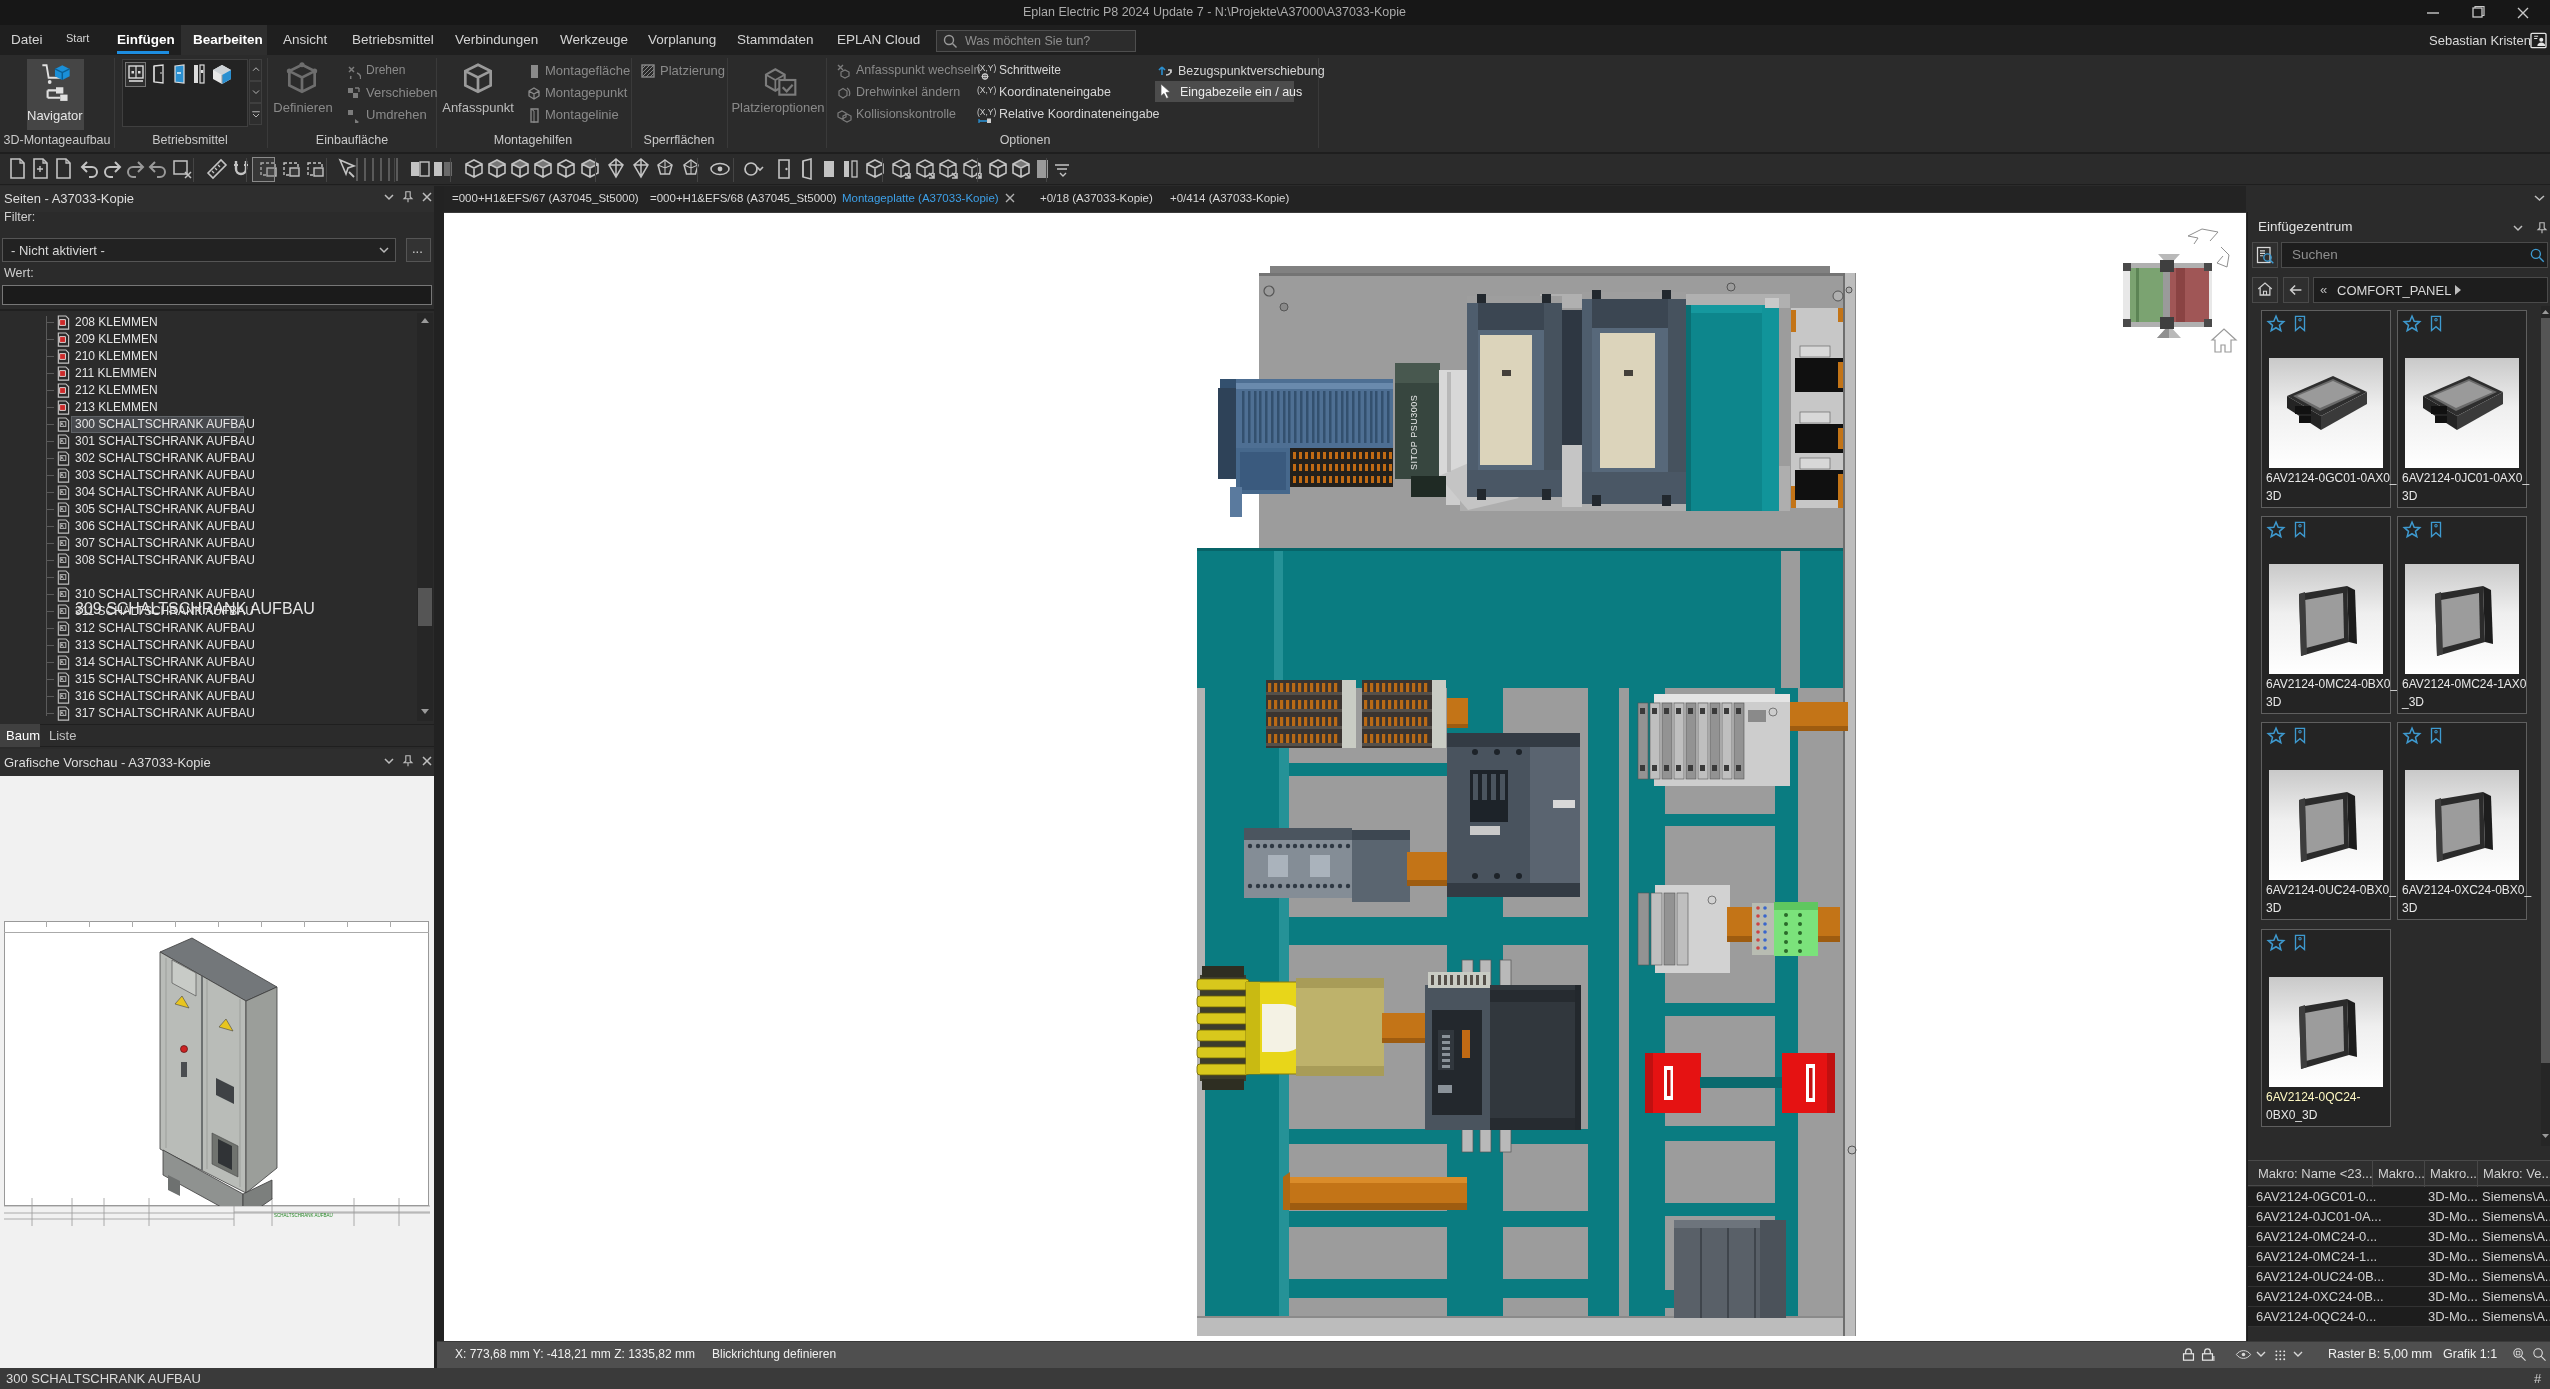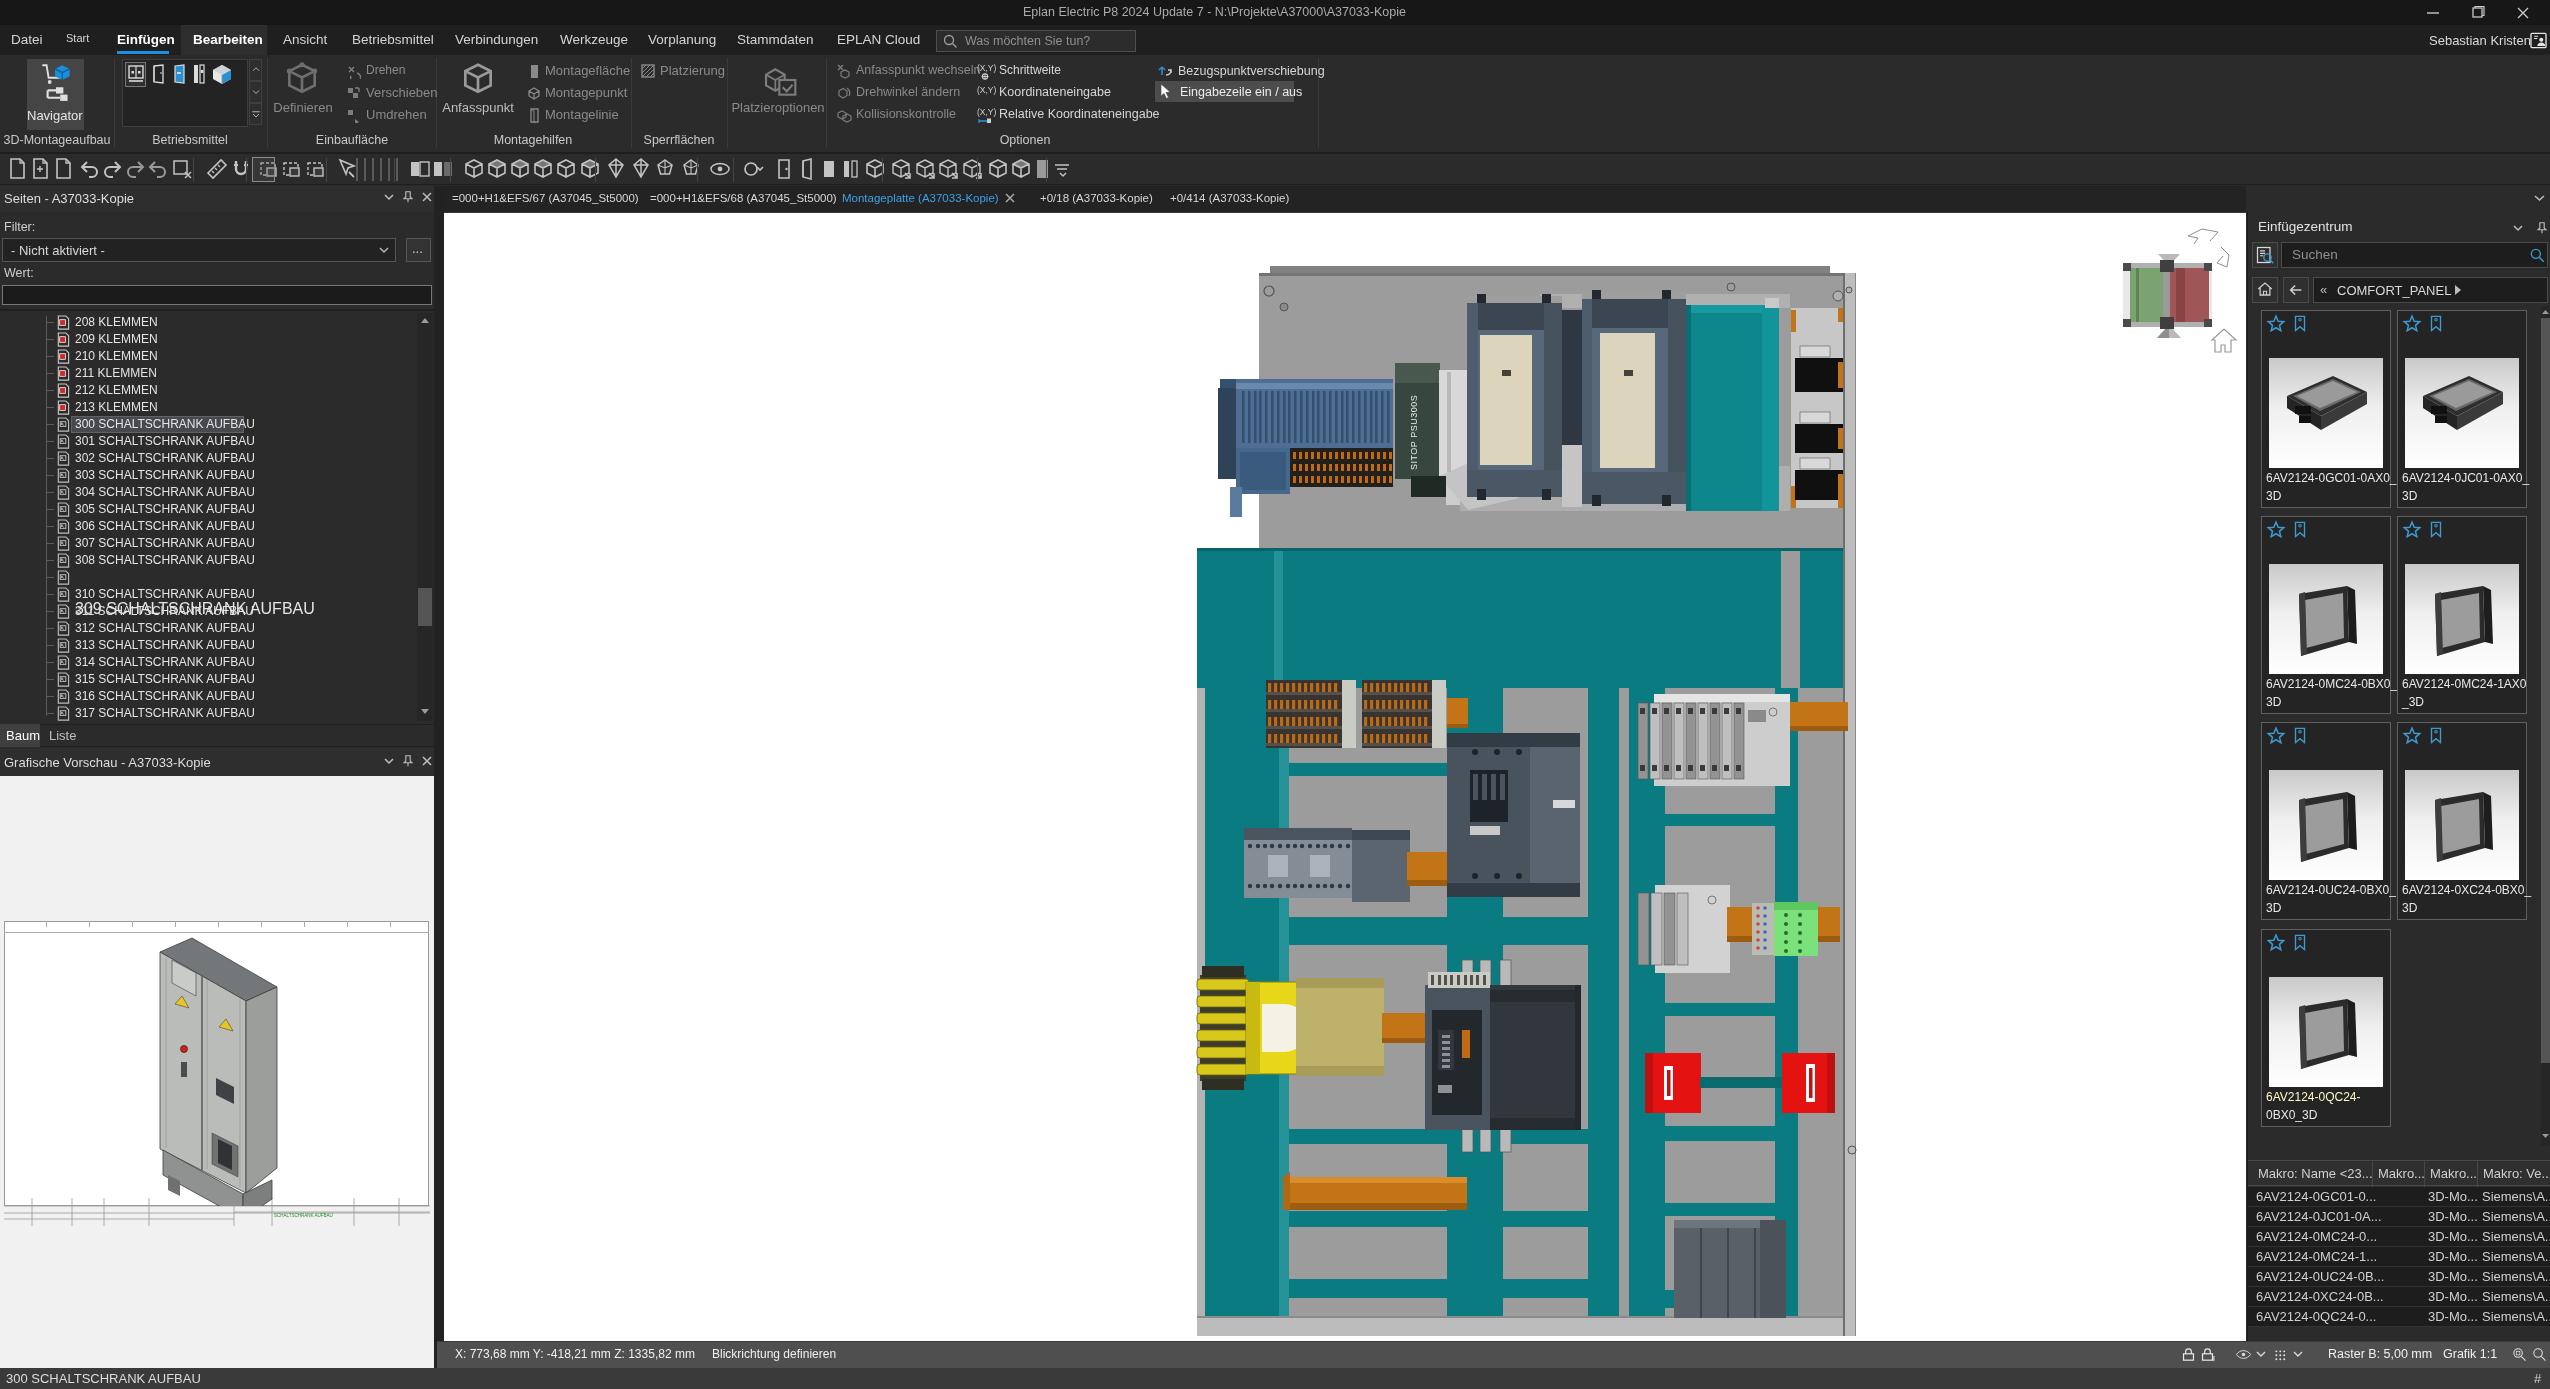--- a/index.html
+++ b/index.html
@@ -402,21 +402,21 @@
 <div class="txt" style="left:1170px;top:192px;font-size:11.5px;color:#d8d8d8">+0/414 (A37033-Kopie)</div>
 <svg class="abs" style="left:1004px;top:192px" width="12" height="12" viewBox="0 0 12 12">
     <path d="M2 2l8 8M10 2l-8 8" stroke="#b0b0b0" stroke-width="1.4"></path>
   </svg>
 <div class="abs" style="left:2247px;top:186px;width:303px;height:26px;background:#2b2b2b"></div>
 <svg class="abs" style="left:2533px;top:193px" width="13" height="11" viewBox="0 0 13 11">
     <path d="M2 3l4.5 4L11 3" fill="none" stroke="#bdbdbd" stroke-width="1.5"></path>
   </svg>
 <div class="abs" style="left:0;top:212px;width:434px;height:1156px;background:#2b2b2b"></div>
 <div class="abs" style="left:434px;top:186px;width:10px;height:1182px;background:#222222"></div>
-<div class="txt" style="left:4px;top:220px;font-size:12.5px;color:#cfcfcf">Filter:</div>
+<div class="txt" style="left:4px;top:210px;font-size:12.5px;color:#cfcfcf">Filter:</div>
 <div class="abs" style="left:2px;top:238px;width:394px;height:24px;background:#222;border:1px solid #555"></div>
 <div class="txt" style="left:11px;top:243px;font-size:13px;color:#d8d8d8">- Nicht aktiviert -</div>
 <svg class="abs" style="left:378px;top:246px" width="12" height="10" viewBox="0 0 12 10">
     <path d="M2 2l4 4 4-4" fill="none" stroke="#b8b8b8" stroke-width="1.5"></path>
   </svg>
 <div class="abs" style="left:406px;top:238px;width:25px;height:24px;background:#333;border:1px solid #555"></div>
 <div class="txt" style="left:412px;top:241px;font-size:13px;color:#d0d0d0">...</div>
 <div class="txt" style="left:4px;top:266px;font-size:12.5px;color:#cfcfcf">Wert:</div>
 <div class="abs" style="left:2px;top:285px;width:430px;height:20px;background:#1b1b1b;border:1px solid #777"></div>
 <div class="abs" style="left:0;top:309px;width:434px;height:2px;background:#202020"></div>

